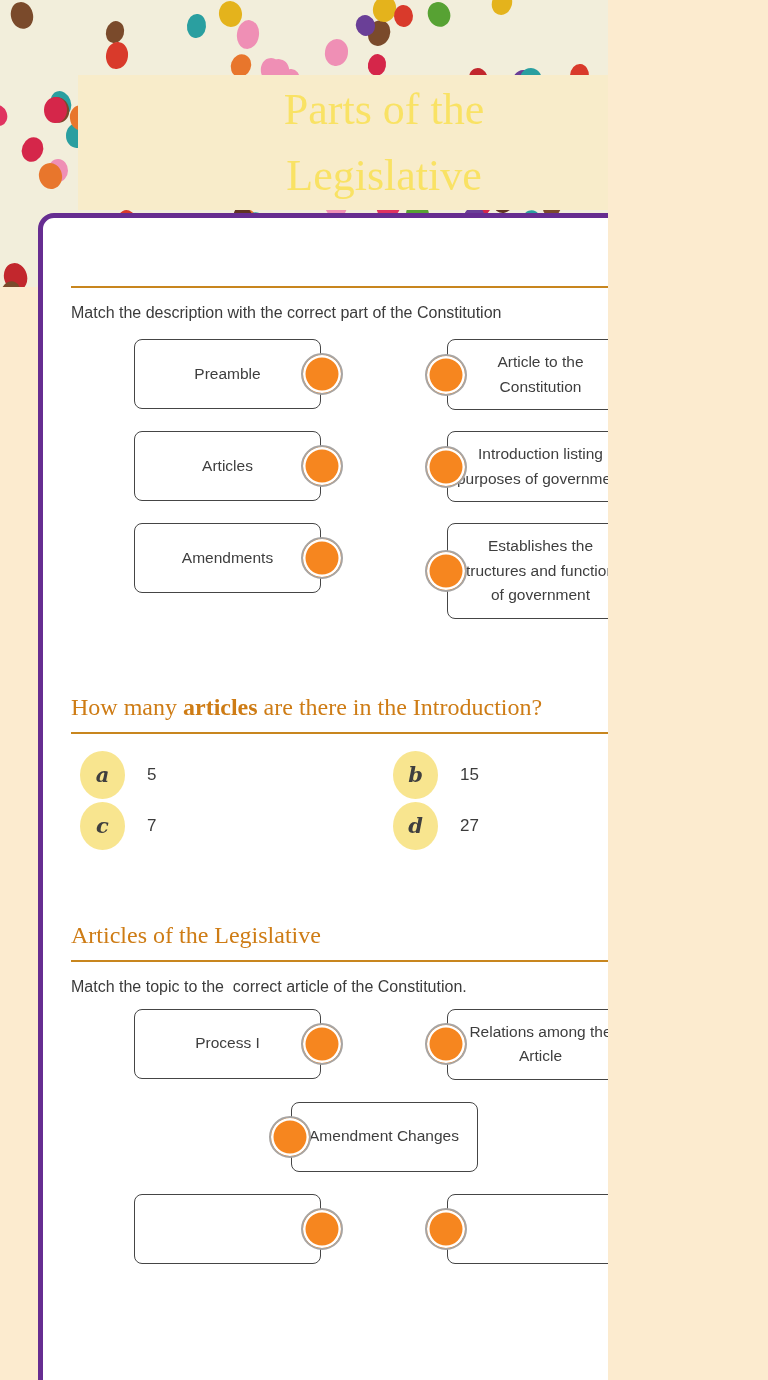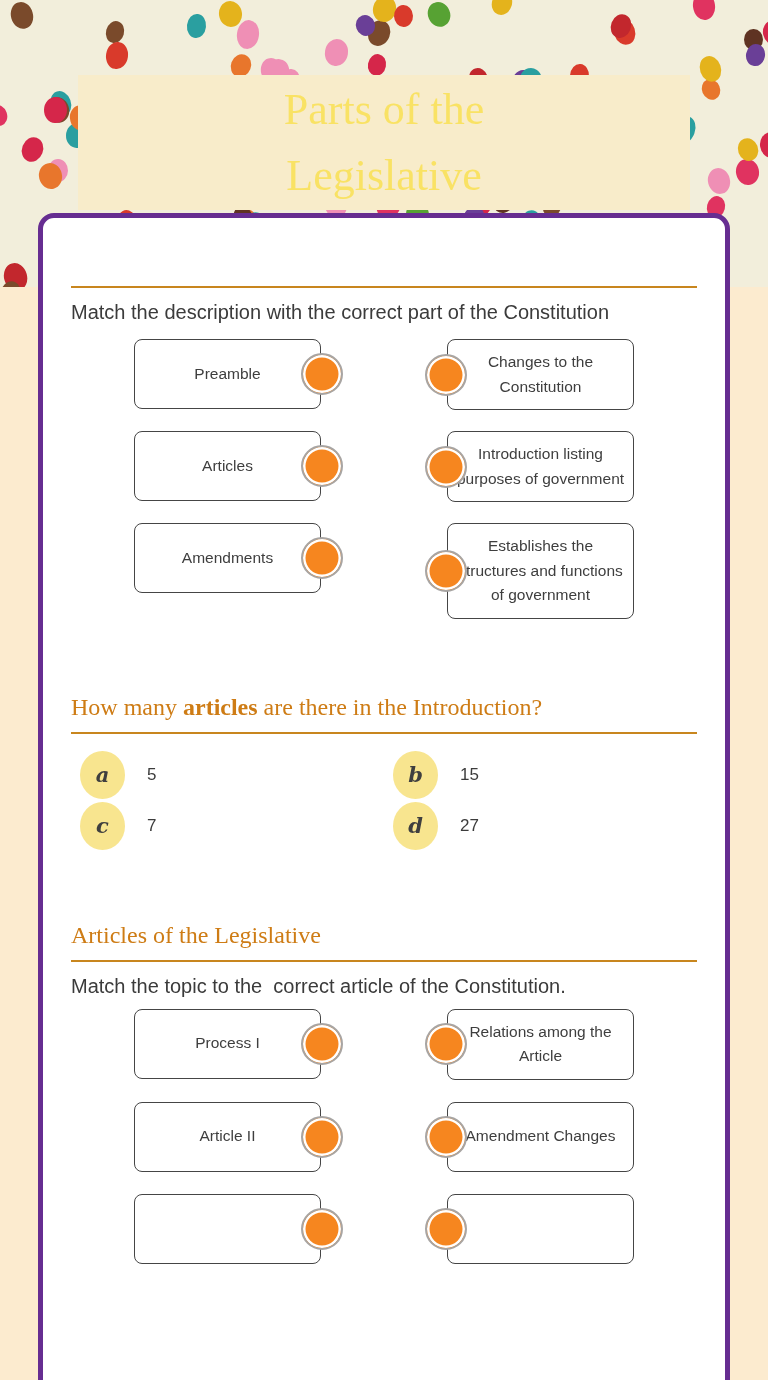--- a/index.html
+++ b/index.html
@@ -12,40 +12,40 @@
     --rule-orange:#c8861e;
     --text-dark:#3b3b3b;
     --box-border:#454545;
     --circle-orange:#f6861f;
     --circle-ring:#a8a5a3;
     --bubble-yellow:#f8e58f;
   }
   *{margin:0;padding:0;box-sizing:border-box;}
   html,body{width:768px;height:1380px;}
   body{font-family:"Liberation Sans","DejaVu Sans",sans-serif;background:var(--page-bg);}
-  .page{position:relative;width:768px;height:1380px;overflow:hidden;background:var(--page-bg);}
+  .page{position:relative;width:608px;height:1380px;overflow:hidden;background:var(--page-bg);}
 
   
   .header-bg{position:absolute;left:0;top:0;width:768px;height:287px;background:var(--header-bg);overflow:hidden;z-index:0;}
   .dot-bg{position:absolute;border-radius:50%;display:block;}
 
   
   .title-banner{position:absolute;left:78px;top:75px;width:612px;height:135px;background:var(--banner-bg);
     display:flex;align-items:center;justify-content:center;z-index:1;}
   .title-banner .title{font-family:"Liberation Serif","DejaVu Serif",serif;font-size:44px;line-height:66px;
     color:var(--title-yellow);text-align:center;font-weight:500;}
 
   
   .card{position:absolute;left:38px;top:213px;width:692px;height:1250px;background:#fff;
     border:5px solid var(--card-border);border-radius:16px;z-index:2;padding:0 28px;}
 
   .sec h2{font-family:"Liberation Serif","DejaVu Serif",serif;font-weight:500;font-size:24px;line-height:31px;
     color:var(--heading-orange);}
   .rule{border-top:2px solid var(--rule-orange);margin-top:9px;}
-  .instruction{margin-top:15px;font-size:20px;line-height:19px;color:var(--text-dark);white-space:pre-wrap;}
+  .instruction{margin-top:15px;font-size:16px;line-height:19px;color:var(--text-dark);white-space:pre-wrap;}
 
   .sec-1{margin-top:68px;}
   .sec-2{margin-top:73px;}
   .sec-3{margin-top:70px;}
 
   
   .match{margin-top:17px;}
   .sec-3 .match{margin-top:13px;}
   .match-row{display:flex;justify-content:center;gap:126px;align-items:flex-start;margin-bottom:21px;}
   .match-row:last-child{margin-bottom:0;}
@@ -183,21 +183,21 @@
       <div class="rule"></div>
       <p class="instruction">Match the description with the correct part of the Constitution</p>
 
       <div class="match">
         <div class="match-row">
           <div class="mbox mbox-left">
             <span>Preamble</span>
             <span class="connector"></span>
           </div>
           <div class="mbox mbox-right">
-            <span>Changes to the Constitution</span>
+            <span>Article to the Constitution</span>
             <span class="connector"></span>
           </div>
         </div>
         <div class="match-row">
           <div class="mbox mbox-left">
             <span>Articles</span>
             <span class="connector"></span>
           </div>
           <div class="mbox mbox-right">
             <span>Introduction listing purposes of government</span>
@@ -259,24 +259,20 @@
           <div class="mbox mbox-left">
             <span>Process I</span>
             <span class="connector"></span>
           </div>
           <div class="mbox mbox-right">
             <span>Relations among the Article</span>
             <span class="connector"></span>
           </div>
         </div>
         <div class="match-row">
-          <div class="mbox mbox-left">
-            <span>Article II</span>
-            <span class="connector"></span>
-          </div>
           <div class="mbox mbox-right">
             <span>Amendment Changes</span>
             <span class="connector"></span>
           </div>
         </div>
         <div class="match-row">
           <div class="mbox mbox-left">
             <span></span>
             <span class="connector"></span>
           </div>

